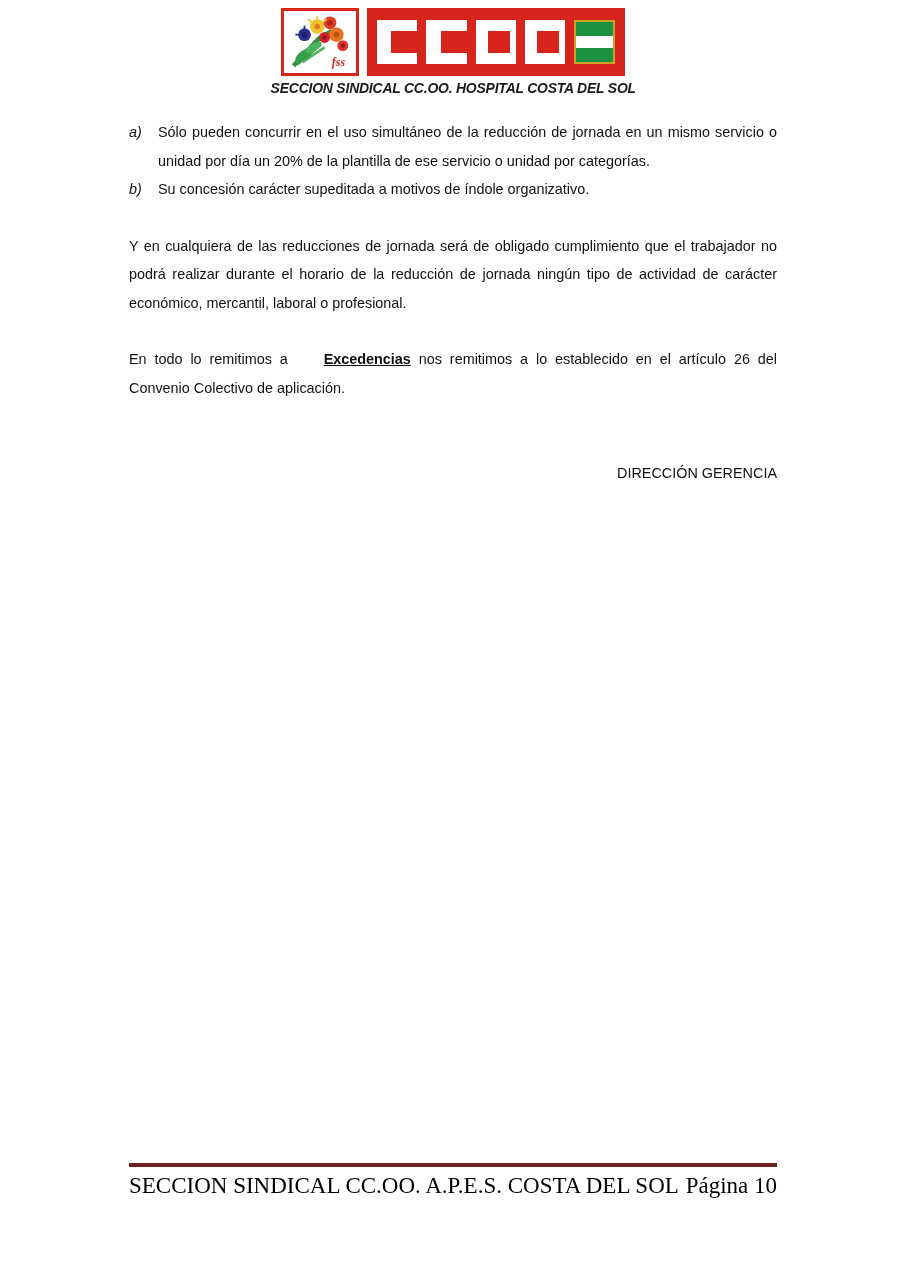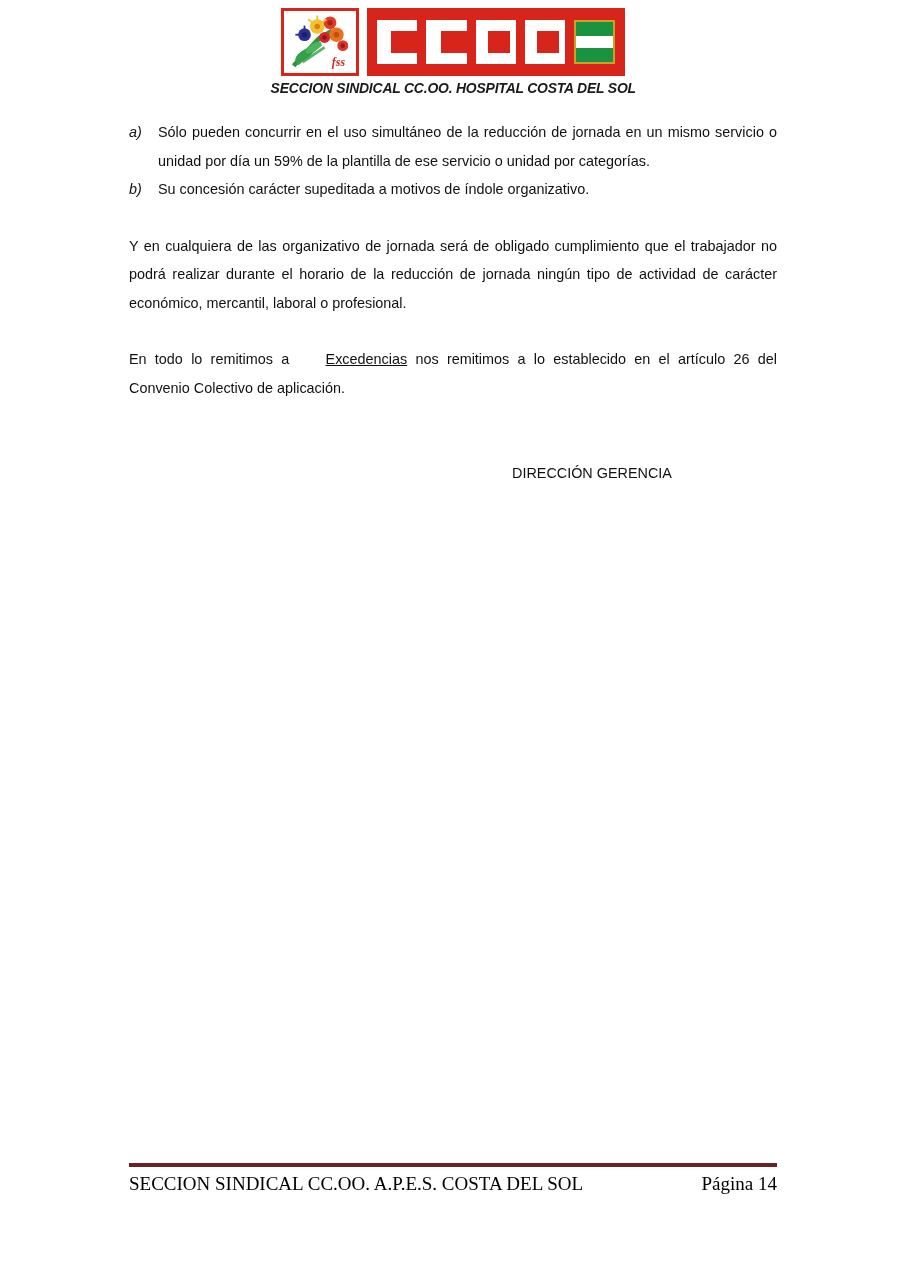--- a/index.html
+++ b/index.html
@@ -141,27 +141,27 @@
     flex: 1 1 auto;
     text-align: justify;
     text-justify: inter-word;
   }
   .para {
     text-align: justify;
     text-justify: inter-word;
   }
   .para.gap-before { margin-top: 28px; }
   .strong-underline {
-    font-weight: normal;
+    font-weight: bold;
     text-decoration: underline;
     padding-left: 28px;
   }
   .signature {
     margin-top: 57px;
-    text-align: left;
+    text-align: right;
     padding-left: 383px;
     font-size: 14.4px;
     line-height: 28.5px;
   }
 
   
   .footer {
     position: absolute;
     left: 129px;
     top: 1163px;
@@ -171,21 +171,21 @@
     height: 4px;
     background: #6b2122;
     width: 100%;
   }
   .footer-row {
     display: flex;
     justify-content: space-between;
     align-items: baseline;
     margin-top: 6px;
     font-family: "Liberation Serif", serif;
-    font-size: 19px;
+    font-size: 23px;
     color: #000000;
   }
   .footer-left { white-space: nowrap; }
   .footer-right { white-space: nowrap; }
 </style>
 </head>
 <body>
 
 <div class="page">
 
@@ -255,36 +255,36 @@
       </div>
     </div>
 
     <div class="tagline">SECCION SINDICAL CC.OO. HOSPITAL COSTA DEL SOL</div>
   </div>
 
   <div class="content doc-text">
 
     <div class="list-item">
       <span class="list-marker">a)</span>
-      <span class="list-body">Sólo pueden concurrir en el uso simultáneo de la reducción de jornada en un mismo servicio o unidad por día un 59% de la plantilla de ese servicio o unidad por categorías.</span>
+      <span class="list-body">Sólo pueden concurrir en el uso simultáneo de la reducción de jornada en un mismo servicio o unidad por día un 20% de la plantilla de ese servicio o unidad por categorías.</span>
     </div>
 
     <div class="list-item">
       <span class="list-marker">b)</span>
       <span class="list-body">Su concesión carácter supeditada a motivos de índole organizativo.</span>
     </div>
 
-    <p class="para gap-before" style="margin:28px 0 0 0;">Y en cualquiera de las organizativo de jornada será de obligado cumplimiento que el trabajador no podrá realizar durante el horario de la reducción de jornada ningún tipo de actividad de carácter económico, mercantil, laboral o profesional.</p>
+    <p class="para gap-before" style="margin:28px 0 0 0;">Y en cualquiera de las reducciones de jornada será de obligado cumplimiento que el trabajador no podrá realizar durante el horario de la reducción de jornada ningún tipo de actividad de carácter económico, mercantil, laboral o profesional.</p>
 
     <p class="para gap-before" style="margin:28px 0 0 0;"><span>En todo lo remitimos a </span><span class="strong-underline">Excedencias</span><span> nos remitimos a lo establecido en el artículo 26 del Convenio Colectivo de aplicación.</span></p>
 
     <div class="signature">DIRECCIÓN GERENCIA</div>
   </div>
 
   <div class="footer">
     <div class="footer-rule"></div>
     <div class="footer-row">
       <span class="footer-left">SECCION SINDICAL CC.OO. A.P.E.S. COSTA DEL SOL</span>
-      <span class="footer-right">Página 14</span>
+      <span class="footer-right">Página 10</span>
     </div>
   </div>
 
 </div>
 
 </body></html>

